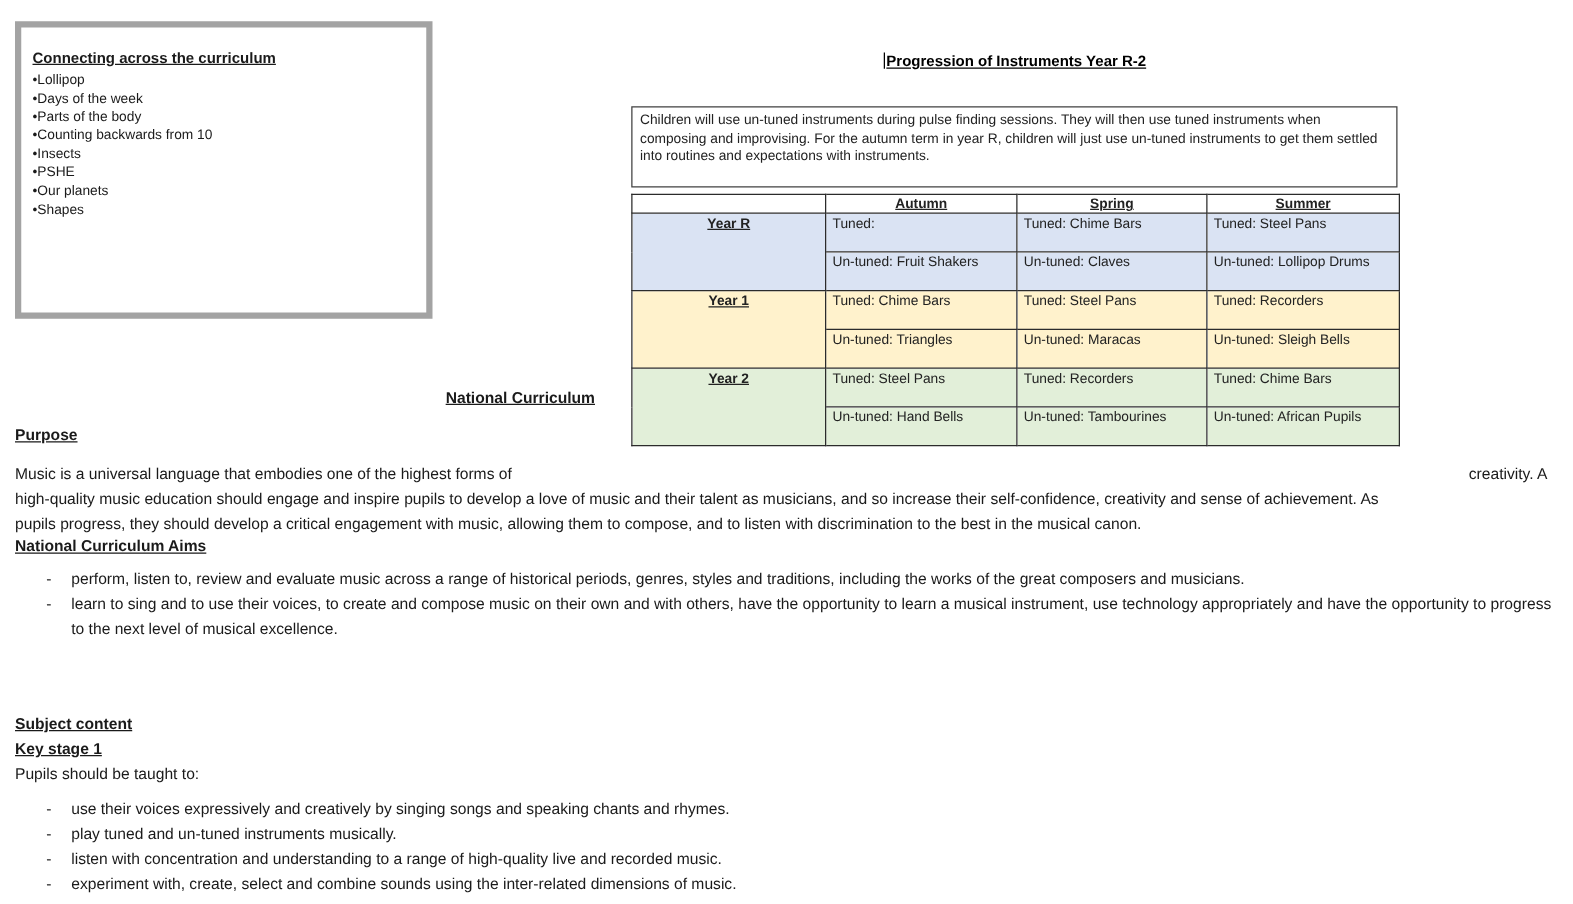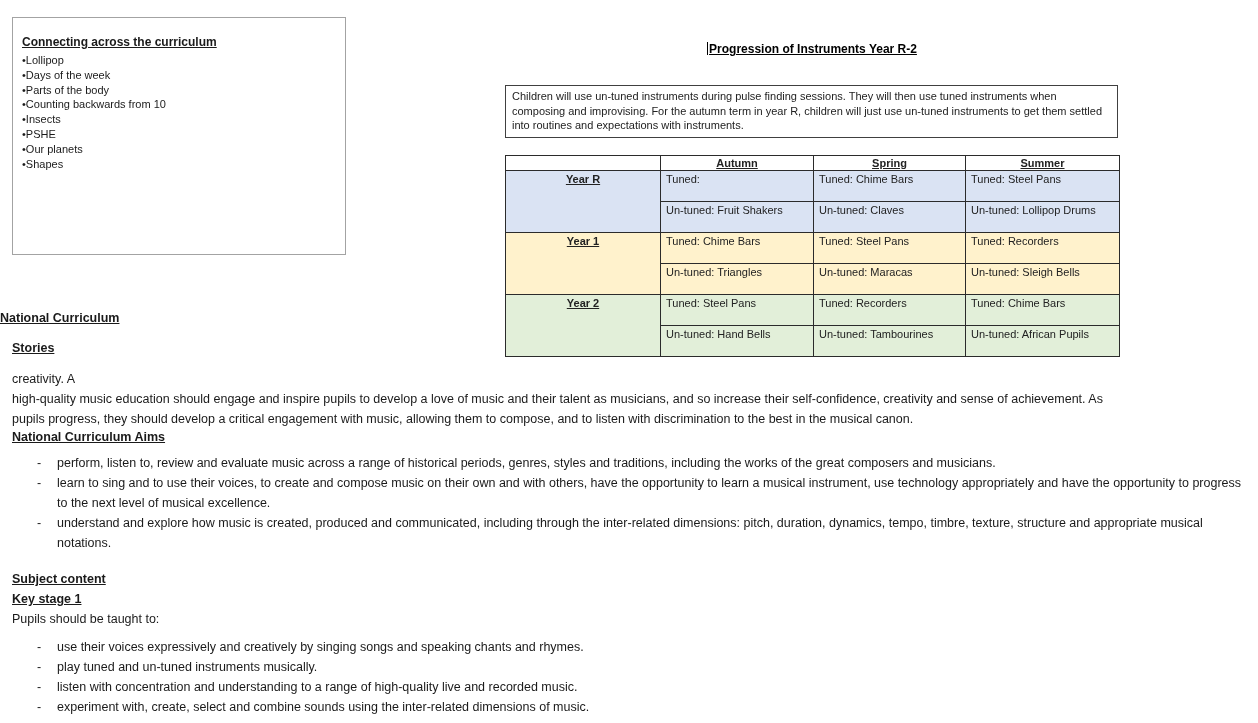--- a/index.html
+++ b/index.html
@@ -11,21 +11,21 @@
     color: #1a1a1a;
     position: relative;
     overflow: hidden;
   }
   .u { text-decoration: underline; }
 
   
   .connect-box {
     position: absolute; left: 12px; top: 17px;
     width: 334px; height: 238px;
-    border: 1px solid #a3a3a3;
+    border: 5px solid #a3a3a3;
     padding: 17px 10px 0 9px;
     background: #ffffff;
   }
   .cb-title { font-size: 12px; font-weight: bold; text-decoration: underline; margin: 0 0 4px 0; }
   .cb-list { list-style: none; margin: 2px 0 0 0; padding: 0; font-size: 11px; line-height: 14.8px; }
   .cb-list li::before { content: "\2022 "; }
 
   
   .prog-title {
     position: absolute; left: 505px; top: 42px; width: 614px;
@@ -33,21 +33,21 @@
   }
   .text-cursor {
     display: inline-block; width: 1px; height: 13px;
     background: #000; vertical-align: -2px; margin-right: 1px;
   }
 
   
   .intro-box {
     position: absolute; left: 505px; top: 85px; width: 613px;
     border: 1px solid #404040;
-    padding: 3px 7px 4px 6px;
+    padding: 3px 7px 16px 6px;
     font-size: 11px; line-height: 14.6px; color: #222;
     background: #ffffff;
   }
 
   
   .prog-table {
     position: absolute; left: 505px; top: 155px; width: 615px;
     border-collapse: collapse; table-layout: fixed;
     font-size: 11px; color: #222;
   }
@@ -60,21 +60,21 @@
     height: 15px; padding: 1px 2px;
     text-align: center; font-weight: bold;
     background: #ffffff;
   }
   .prog-table tbody td { height: 31px; }
   .year-cell { text-align: center !important; font-weight: bold; }
 
   
   .nc-heading {
     position: absolute; left: 0; top: 311px; width: 476px;
-    text-align: left; font-size: 12.5px; font-weight: bold;
+    text-align: right; font-size: 12.5px; font-weight: bold;
   }
   .purpose-heading { position: absolute; left: 12px; top: 341px; font-size: 12.5px; font-weight: bold; }
   .purpose-para {
     position: absolute; left: 12px; top: 369px; width: 1226px;
     font-size: 12.5px; line-height: 20px;
   }
   .purpose-line1 { display: flex; justify-content: space-between; }
   .aims-heading { position: absolute; left: 12px; top: 430px; font-size: 12.5px; font-weight: bold; }
   .dash-list {
     list-style: none; margin: 4px; padding: 0;
@@ -162,39 +162,39 @@
       <td>Un-tuned: African Pupils</td>
     </tr>
   </tbody>
 </table>
 
 <div class="nc-heading">
   <span class="u">National Curriculum</span>
 </div>
 
 <div class="purpose-heading">
-  <span class="u">Stories</span>
+  <span class="u">Purpose</span>
 </div>
 
 <div class="purpose-para">
   <div class="purpose-line1">
+    <span>Music is a universal language that embodies one of the highest forms of</span>
     <span>creativity. A</span>
   </div>
   <div>high-quality music education should engage and inspire pupils to develop a love of music and their talent as musicians, and so increase their self-confidence, creativity and sense of achievement. As</div>
   <div>pupils progress, they should develop a critical engagement with music, allowing them to compose, and to listen with discrimination to the best in the musical canon.</div>
 </div>
 
 <div class="aims-heading">
   <span class="u">National Curriculum Aims</span>
 </div>
 
 <ul class="dash-list aims-list">
   <li>perform, listen to, review and evaluate music across a range of historical periods, genres, styles and traditions, including the works of the great composers and musicians.</li>
   <li>learn to sing and to use their voices, to create and compose music on their own and with others, have the opportunity to learn a musical instrument, use technology appropriately and have the opportunity to progress to the next level of musical excellence.</li>
-  <li>understand and explore how music is created, produced and communicated, including through the inter-related dimensions: pitch, duration, dynamics, tempo, timbre, texture, structure and appropriate musical notations.</li>
 </ul>
 
 <div class="subject-heading">
   <span class="u">Subject content</span>
 </div>
 
 <div class="keystage-heading">
   <span class="u">Key stage 1</span>
 </div>
 

